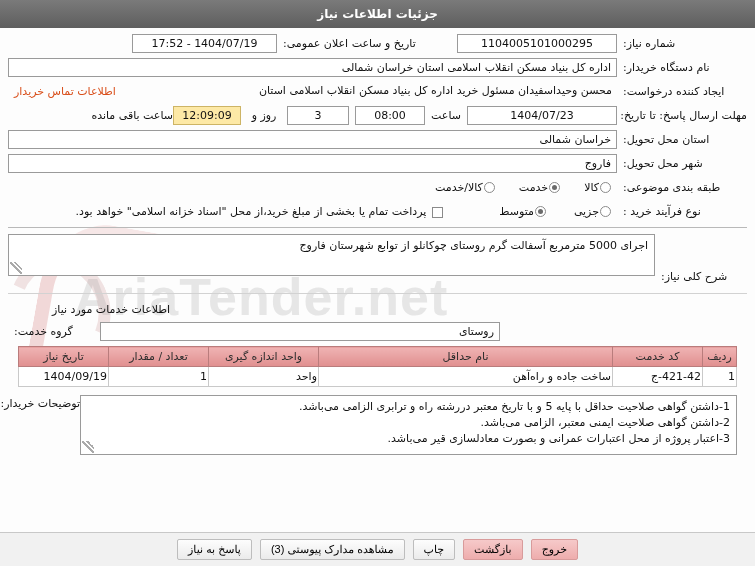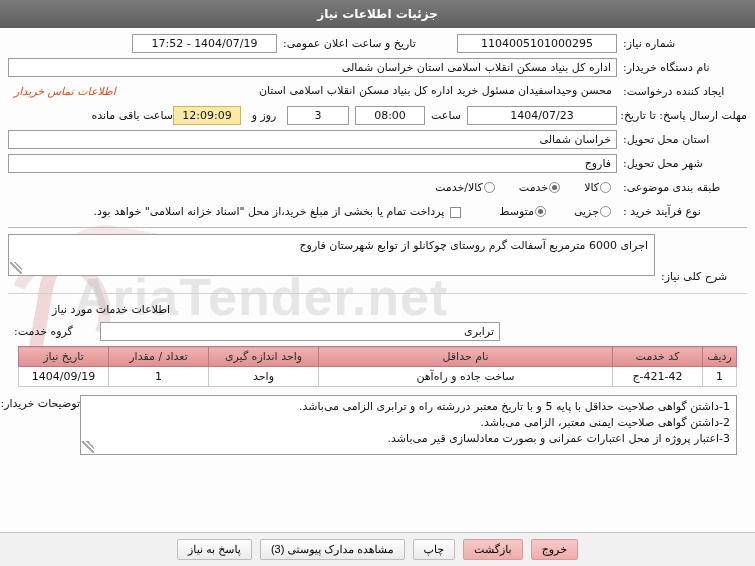--- a/index.html
+++ b/index.html
@@ -118,21 +118,20 @@
     border-top: 1px solid #b9b9b9;
     margin: 6px 0 6px 0;
   }
 
   
   .link {
     color: #d94f1b;
     font-size: 11px;
     cursor: pointer;
     white-space: nowrap;
-    font-style: italic;
   }
 
   
   .radio-group { display: flex; align-items: center; }
   .radio {
     width: 11px; height: 11px;
     border-radius: 50%;
     border: 1px solid #8a8a8a;
     background: #fff;
     display: inline-block;
@@ -193,21 +192,20 @@
     background: #e9a0a0;
     background: linear-gradient(#efb3b3, #e08f8f);
     border: 1px solid #b97c7c;
     height: 20px;
     font-weight: normal;
     color: #2d2d2d;
   }
   table.grid td {
     border: 1px solid #c9c9c9;
     height: 20px;
-    text-align: center;
     background: #ffffff;
   }
 
   
   .btnbar {
     position: absolute;
     left: 0; bottom: 0;
     width: 755px;
     height: 34px;
     background: #f1f1f1;
@@ -313,46 +311,46 @@
       <div style="display:flex;align-items:center;gap:26px;padding-right:6px">
         <span class="radio-group">
           <span class="radio"></span>
           <span class="radio-lbl">جزیی</span>
         </span>
         <span class="radio-group">
           <span class="radio on"></span>
           <span class="radio-lbl">متوسط</span>
         </span>
       </div>
-      <div style="display:flex;align-items:flex-end;gap:6px;margin-right:36px">
+      <div style="display:flex;align-items:flex-end;gap:6px;margin-right:54px">
         <span class="cbx"></span>
         <span style="font-size:11px">پرداخت تمام یا بخشی از مبلغ خرید،از محل "اسناد خزانه اسلامی" خواهد بود.</span>
       </div>
     </div>
 
     <div class="sep-strong"></div>
 
     <div style="display:flex;align-items:flex-start;margin-top:6px">
       <div class="lbl w92" style="padding-top:2px">شرح کلی نیاز:</div>
       <div class="bigfield" style="flex:1;min-height:42px">
-        <span>اجرای 6000 مترمربع آسفالت گرم روستای چوکانلو از توابع شهرستان فاروج</span>
+        <span>اجرای 5000 مترمربع آسفالت گرم روستای چوکانلو از توابع شهرستان فاروج</span>
         <span class="corner"></span>
       </div>
     </div>
 
     <div class="sep" style="margin-top:10px"></div>
 
     <div class="row" style="margin-bottom:3px">
       <div style="flex:1"></div>
       <div class="section-title">اطلاعات خدمات مورد نیاز</div>
     </div>
 
     <div class="row">
       <div style="flex:1"></div>
-      <div class="fld tright" style="width:400px">ترابری</div>
+      <div class="fld tright" style="width:400px">روستای</div>
       <div class="lbl" style="width:92px">گروه خدمت:</div>
     </div>
 
     <div style="margin:4px 10px 0 10px">
       <table class="grid">
         <thead>
           <tr>
             <th style="width:34px">ردیف</th>
             <th style="width:90px">کد خدمت</th>
             <th>نام حداقل</th>

